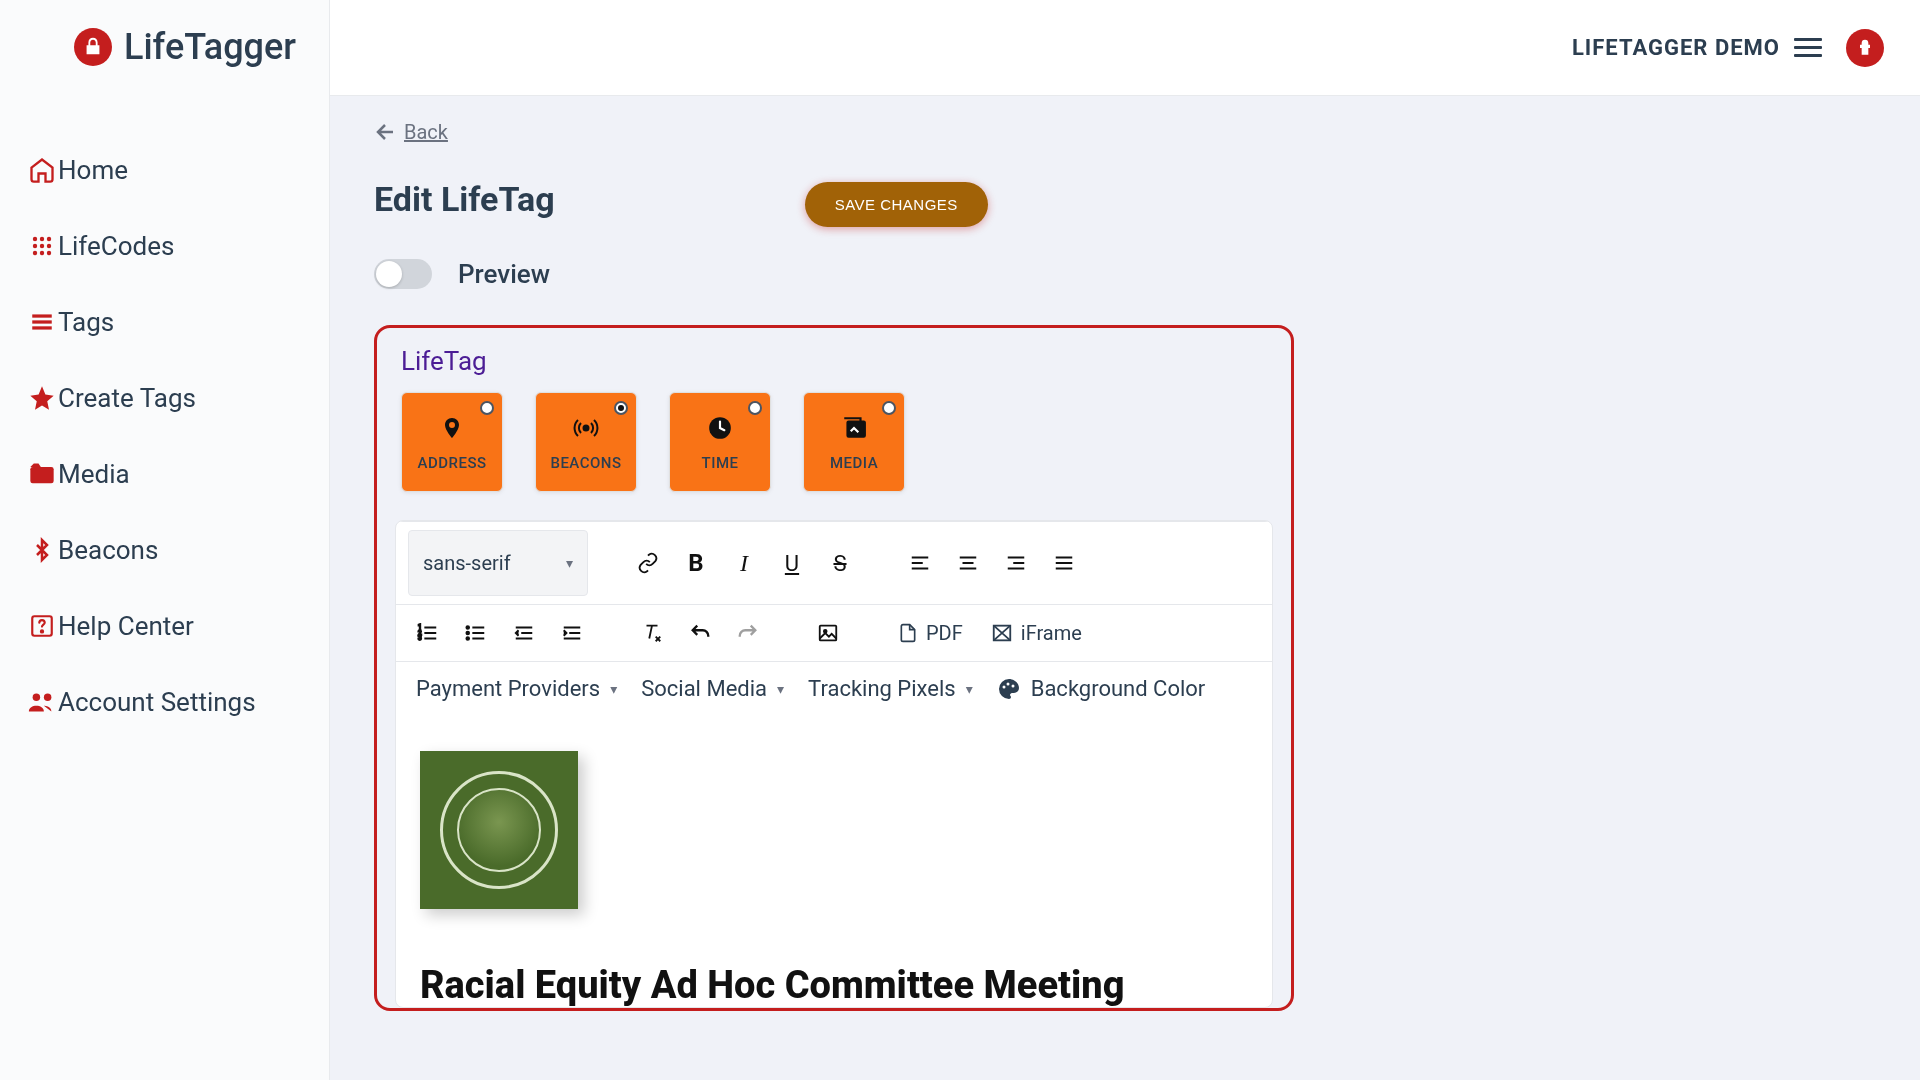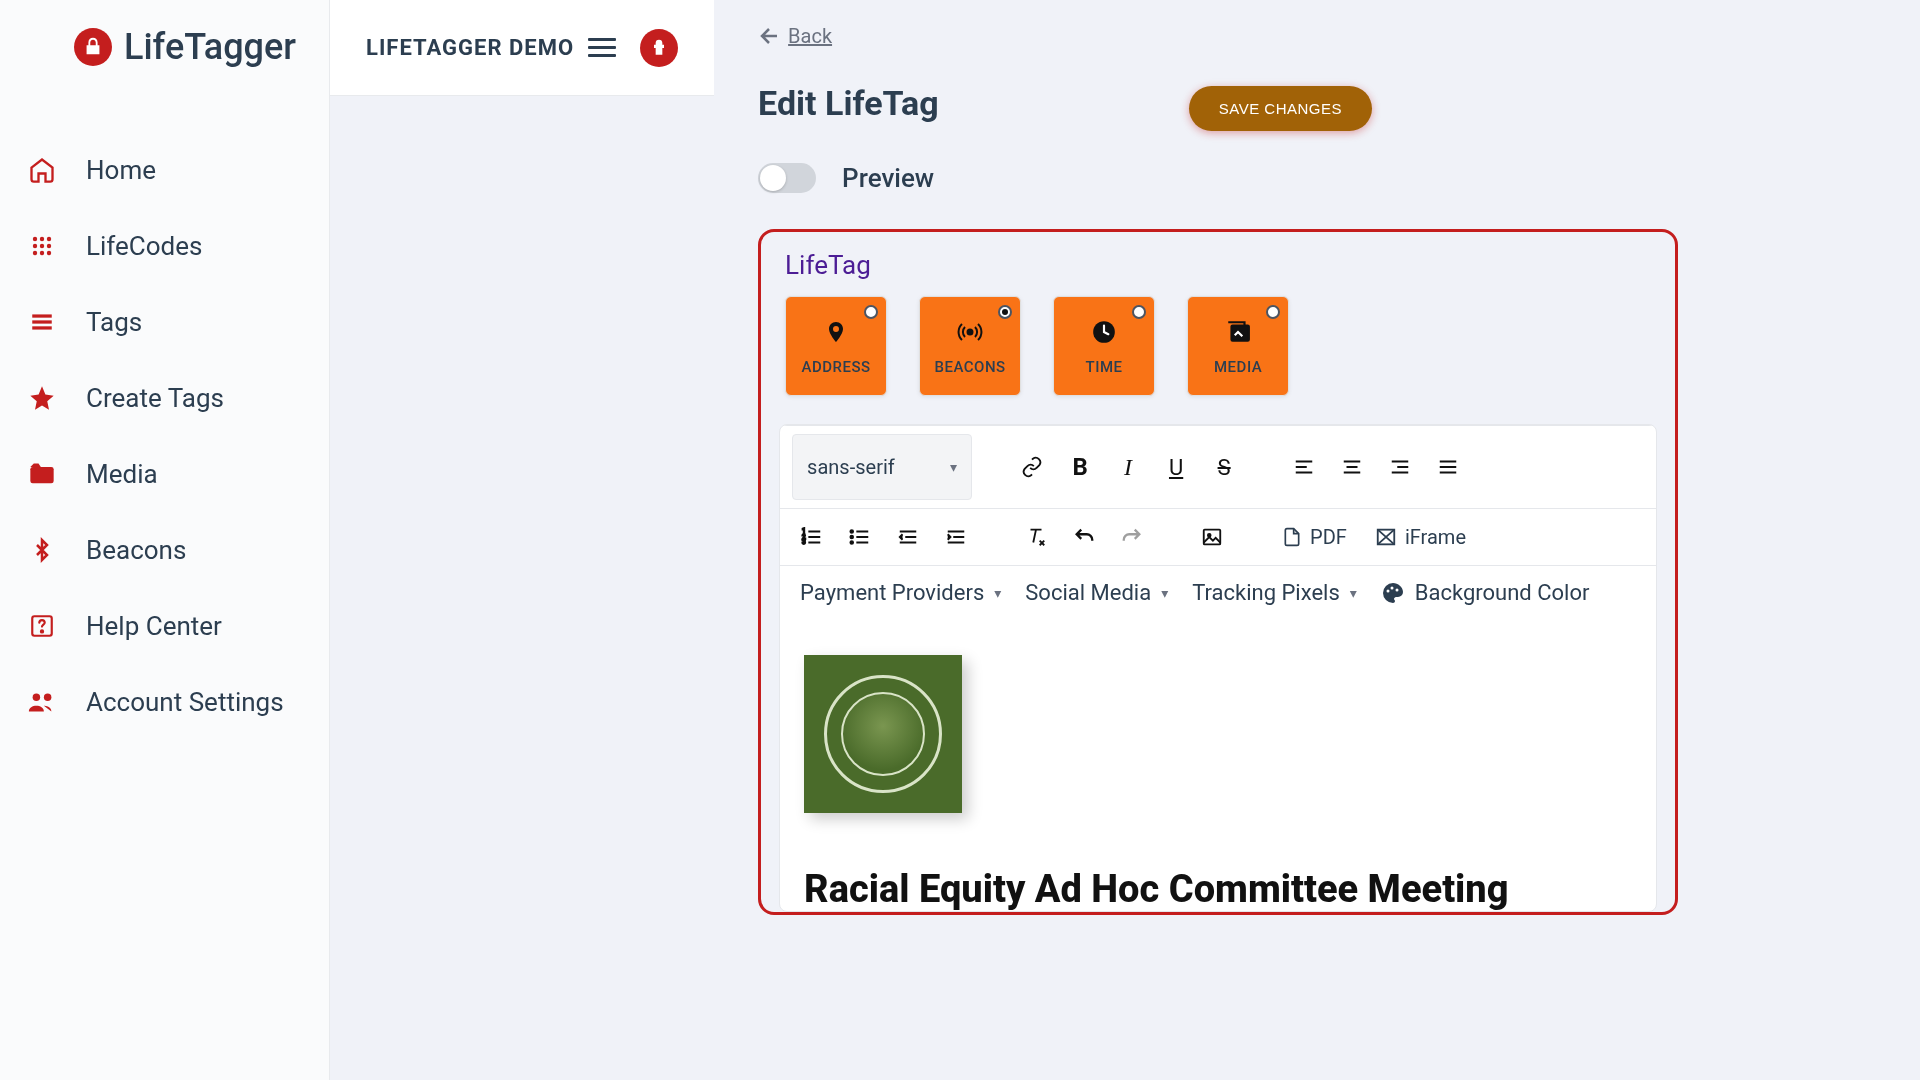--- a/index.html
+++ b/index.html
@@ -6,24 +6,24 @@
 body { font-family: -apple-system, BlinkMacSystemFont, 'Segoe UI', Roboto, sans-serif; background: #f0f2f8; color: #2c3e50; overflow: hidden; width: 1920px; height: 1080px; }
 
 .app { display: flex; height: 100vh; }
 
 .sidebar { width: 330px; background: #fafbfc; border-right: 1px solid #e8eaed; padding-top: 18px; }
 .logo-row { display: flex; align-items: center; gap: 12px; padding: 8px 24px 24px 74px; }
 .logo-badge { width: 38px; height: 38px; border-radius: 50%; background: #c41e1e; display: flex; align-items: center; justify-content: center; color: #fff; }
 .logo-text { font-size: 36px; font-weight: 500; color: #2c3e50; }
 
 .nav { padding-top: 40px; }
-.nav-item { display: flex; align-items: center; gap: 28px; padding: 22px 24px 22px 26px; font-size: 26px; font-weight: 400; color: #2c3e50; cursor: pointer; }
+.nav-item { display: flex; align-items: center; padding: 22px 24px 22px 26px; font-size: 26px; font-weight: 400; color: #2c3e50; cursor: pointer; }
 .nav-icon { width: 32px; height: 32px; color: #c41e1e; display: flex; align-items: center; justify-content: center; flex-shrink: 0; }
 
-.main { flex: 1; display: flex; flex-direction: row; }
+.main { flex: 1; display: flex; flex-direction: column; }
 .topbar { height: 96px; background: #fff; border-bottom: 1px solid #e8eaed; display: flex; align-items: center; justify-content: flex-end; padding: 0 36px; gap: 14px; }
 .org-name { font-size: 22px; font-weight: 700; letter-spacing: 1px; color: #2c3e50; }
 .burger { display: flex; flex-direction: column; gap: 5px; cursor: pointer; }
 .burger span { width: 28px; height: 3px; background: #2c3e50; border-radius: 1px; }
 .avatar { width: 38px; height: 38px; border-radius: 50%; background: #c41e1e; display: flex; align-items: center; justify-content: center; color: #fff; margin-left: 10px; }
 
 .content { flex: 1; padding: 24px 44px; overflow: auto; }
 .back-link { display: inline-flex; align-items: center; gap: 6px; color: #6b7280; font-size: 20px; text-decoration: underline; cursor: pointer; margin-bottom: 26px; }
 .back-link svg { color: #6b7280; }
 

